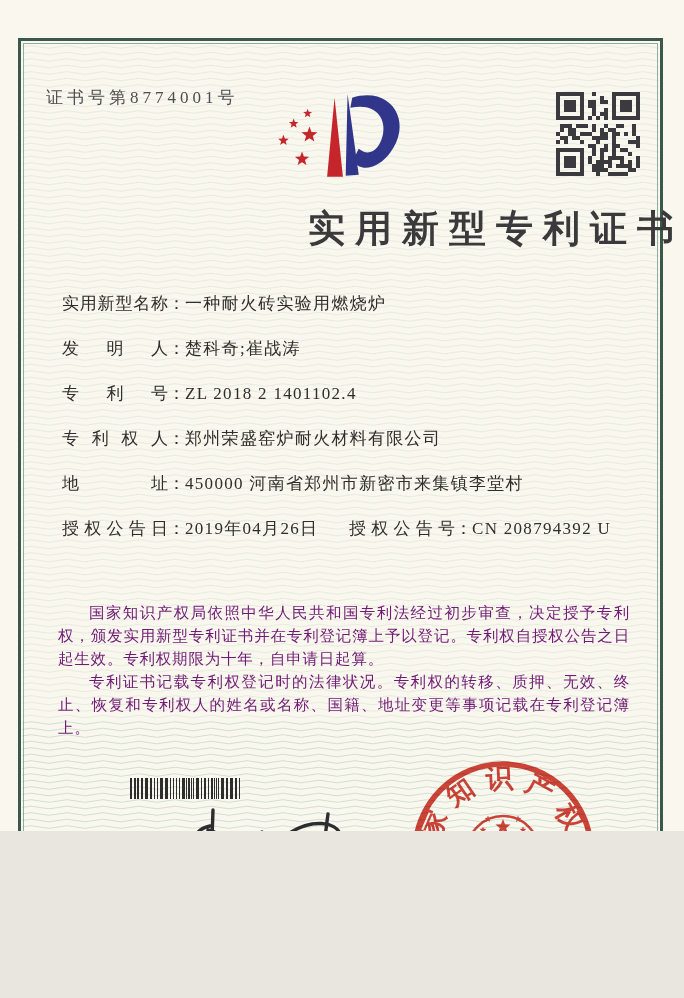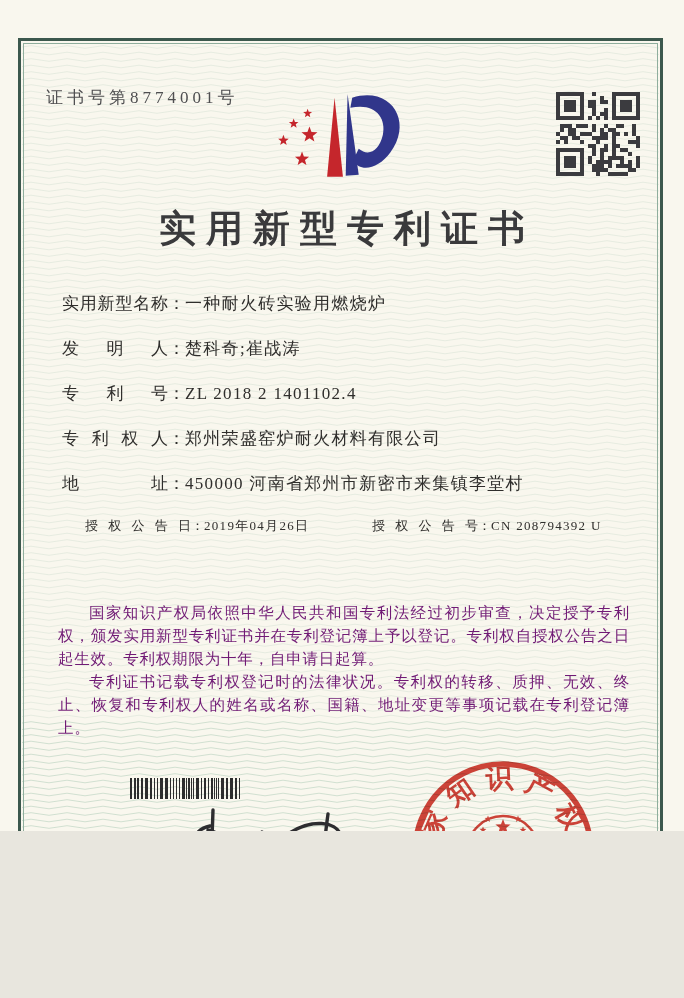--- a/index.html
+++ b/index.html
@@ -10,29 +10,29 @@
          border:3px solid #3c584d;}
   .frame::after{content:"";position:absolute;inset:2px;border:1px solid #8fae9d;}
   #guilloche{position:absolute;left:22px;top:42px;width:637px;height:925px;z-index:0;pointer-events:none;}
   .flourish{position:absolute;width:122px;height:112px;z-index:2;}
   .flourish.bl{left:12px;top:858px;}
   .flourish.br{left:548px;top:858px;transform:scaleX(-1);}
   
   .cert-no{position:absolute;left:46px;top:86px;font-size:17px;letter-spacing:4px;color:#4e4e50;z-index:3;}
   .logo{position:absolute;left:276px;top:80px;width:158px;height:118px;z-index:3;}
   .qr{position:absolute;left:556px;top:92px;width:84px;height:84px;z-index:3;}
-  .title{position:absolute;left:0;right:0;top:204px;text-align:center;font-size:37px;font-weight:600;
+  .title{position:absolute;left:0;right:0;top:204px;text-align:right;font-size:37px;font-weight:600;
          letter-spacing:10px;text-indent:10px;color:#3a3a3c;z-index:3;}
   
   .fields{position:absolute;left:62px;top:292px;width:562px;z-index:3;color:#2f2e2c;}
   .frow{height:45px;font-size:17px;white-space:nowrap;}
   .flabel{display:inline-block;width:106px;text-align:justify;text-align-last:justify;
           text-justify:inter-character;vertical-align:bottom;font-family:Liberation Mono, monospace;}
   .fvalue{letter-spacing:1.3px;}
-  .grantrow{position:relative;height:45px;font-size:13px;white-space:nowrap;margin-left:23px;}
+  .grantrow{position:relative;height:45px;font-size:17px;white-space:nowrap;}
   .grant-right{position:absolute;left:287px;top:0;}
   
   .paras{position:absolute;left:58px;top:601px;width:572px;font-size:15.5px;line-height:23px;
          letter-spacing:0.8px;color:#701a75;text-align:justify;z-index:3;}
   .paras p{margin:0;text-indent:2em;}
   
   .barcode{position:absolute;left:130px;top:778px;width:113px;height:21px;z-index:3;}
   .signer-title{position:absolute;left:76px;top:866px;font-family:"Liberation Sans","DejaVu Sans",sans-serif;
                 font-size:20px;letter-spacing:4px;color:#0369a1;z-index:3;}
   .signer-name{position:absolute;left:66px;top:864px;font-family:Liberation Serif, serif;

